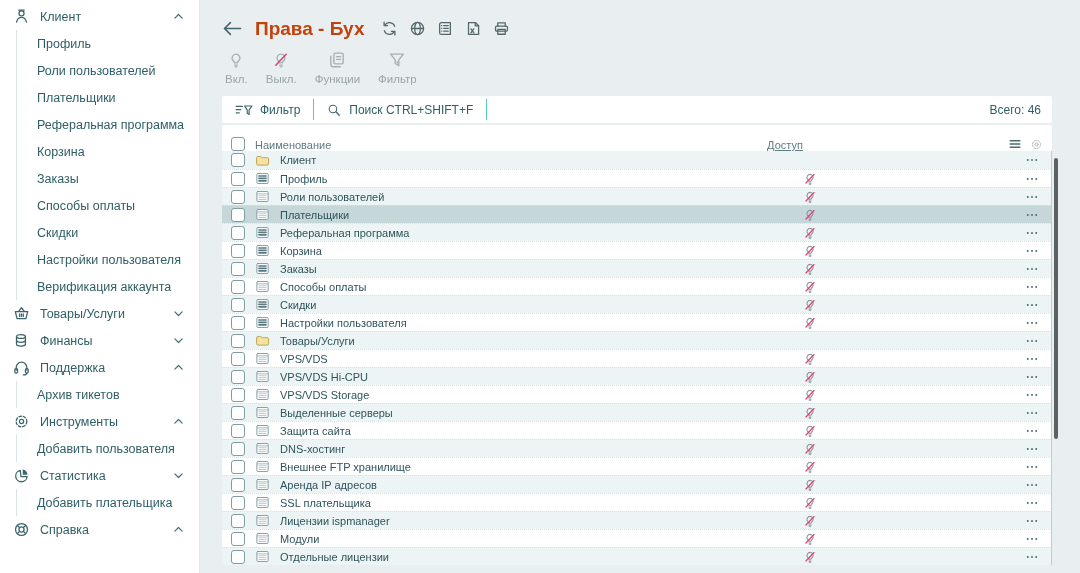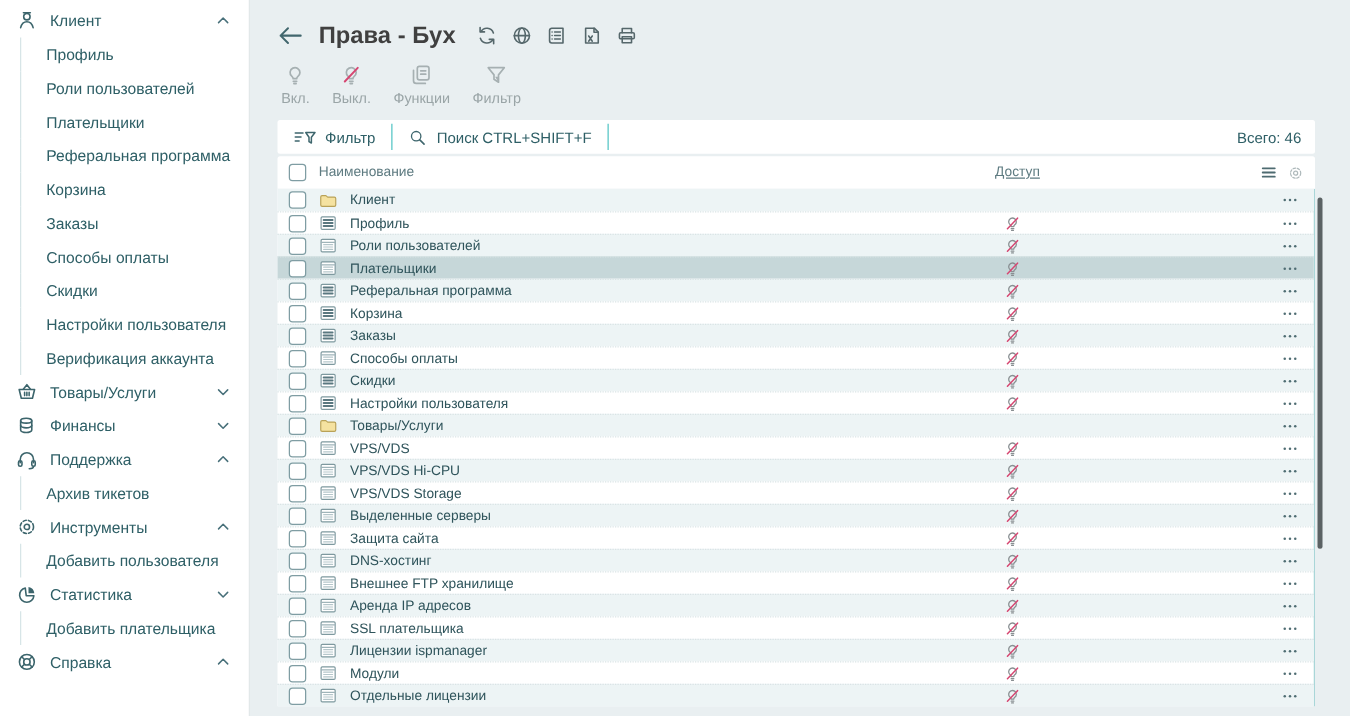--- a/index.html
+++ b/index.html
@@ -13,40 +13,40 @@
   .sb-item.section{padding-left:13px;}
   .sb-item.sub{padding-left:37px;}
   .sb-item.sub::before{content:'';position:absolute;left:16px;top:0;bottom:0;width:1px;background:#d7e5e7;}
   .sb-ic{width:17px;height:17px;margin-right:10px;color:#3c656c;}
   .sb-chev{width:13px;height:13px;margin-left:auto;margin-right:14px;color:#48707a;}
 
   
   .main{position:absolute;left:201px;top:0;right:0;bottom:0;background:#e9eff1;}
   .hdr{display:flex;align-items:center;padding:15px 0 0 21px;height:27px;}
   .back{width:20px;height:15px;color:#41666d;margin-right:13px;cursor:pointer;}
-  .title{font-size:19px;font-weight:bold;color:#404040;}
+  .title{font-size:19px;font-weight:bold;color:#c2410c;}
   .hdr-actions{display:flex;gap:11px;margin-left:17px;align-items:center;}
   .hdr-ic{width:17px;height:17px;color:#55676b;cursor:pointer;}
 
   .toolbar{display:flex;padding-left:15px;margin-top:9px;}
   .tb-btn{display:flex;flex-direction:column;align-items:center;padding:0 9px;cursor:pointer;}
   .tb-ic{width:18px;height:18px;color:#a6b0b2;}
   .tb-label{font-size:11.5px;margin-top:4px;color:#9aa5a7;}
 
   .panel{margin-left:21px;width:830px;box-sizing:border-box;}
   .filterbar{margin-top:11px;height:27px;background:#fff;border-radius:2px;display:flex;align-items:center;font-size:12px;color:#2e5f66;}
   .fb-sect{display:flex;align-items:center;padding:0 13px;height:100%;cursor:pointer;}
   .fb-ic{width:18px;height:14px;margin-right:7px;color:#3e666d;}
   .fb-ic2{width:14px;height:14px;margin-right:8px;color:#3e666d;}
   .fb-div{width:1px;height:21px;background:#55c5c5;}
   .fb-total{margin-left:auto;padding-right:11px;color:#2e5f66;padding-left:20px;}
 
-  .thead{margin-top:2px;height:26px;background:#fff;display:flex;align-items:center;position:relative;font-size:11px;color:#5e7b81;border-radius:2px 2px 0 0;}
+  .thead{margin-top:2px;height:26px;background:#fff;display:flex;align-items:flex-end;position:relative;font-size:11px;color:#5e7b81;border-radius:2px 2px 0 0;}
   .th-name{margin-left:10px;}
-  .th-access{position:absolute;left:562px;width:60px;text-align:center;text-decoration:underline;}
+  .th-access{position:absolute;left:533px;width:60px;text-align:center;text-decoration:underline;}
   .th-icons{margin-left:auto;display:flex;align-items:center;gap:8px;padding-right:9px;}
   .th-burger{width:14px;height:14px;color:#4e6b71;cursor:pointer;}
   .th-gear{width:13px;height:13px;color:#aeb9bb;cursor:pointer;}
 
   .tbody{background:#fff;border-right:1px solid #a9d6d8;}
   .row{height:18px;box-sizing:border-box;display:flex;align-items:center;position:relative;font-size:11px;color:#2f545b;cursor:default;}
   .row:not(:first-child){border-top:1px dotted #d9e3e5;}
   .row:nth-child(odd){background:#edf4f5;}
   .row.selected{background:#c6d7d9;}
   .cb{width:12px;height:12px;border:1px solid #7f9da3;border-radius:3px;background:#fff;flex:none;cursor:pointer;}

